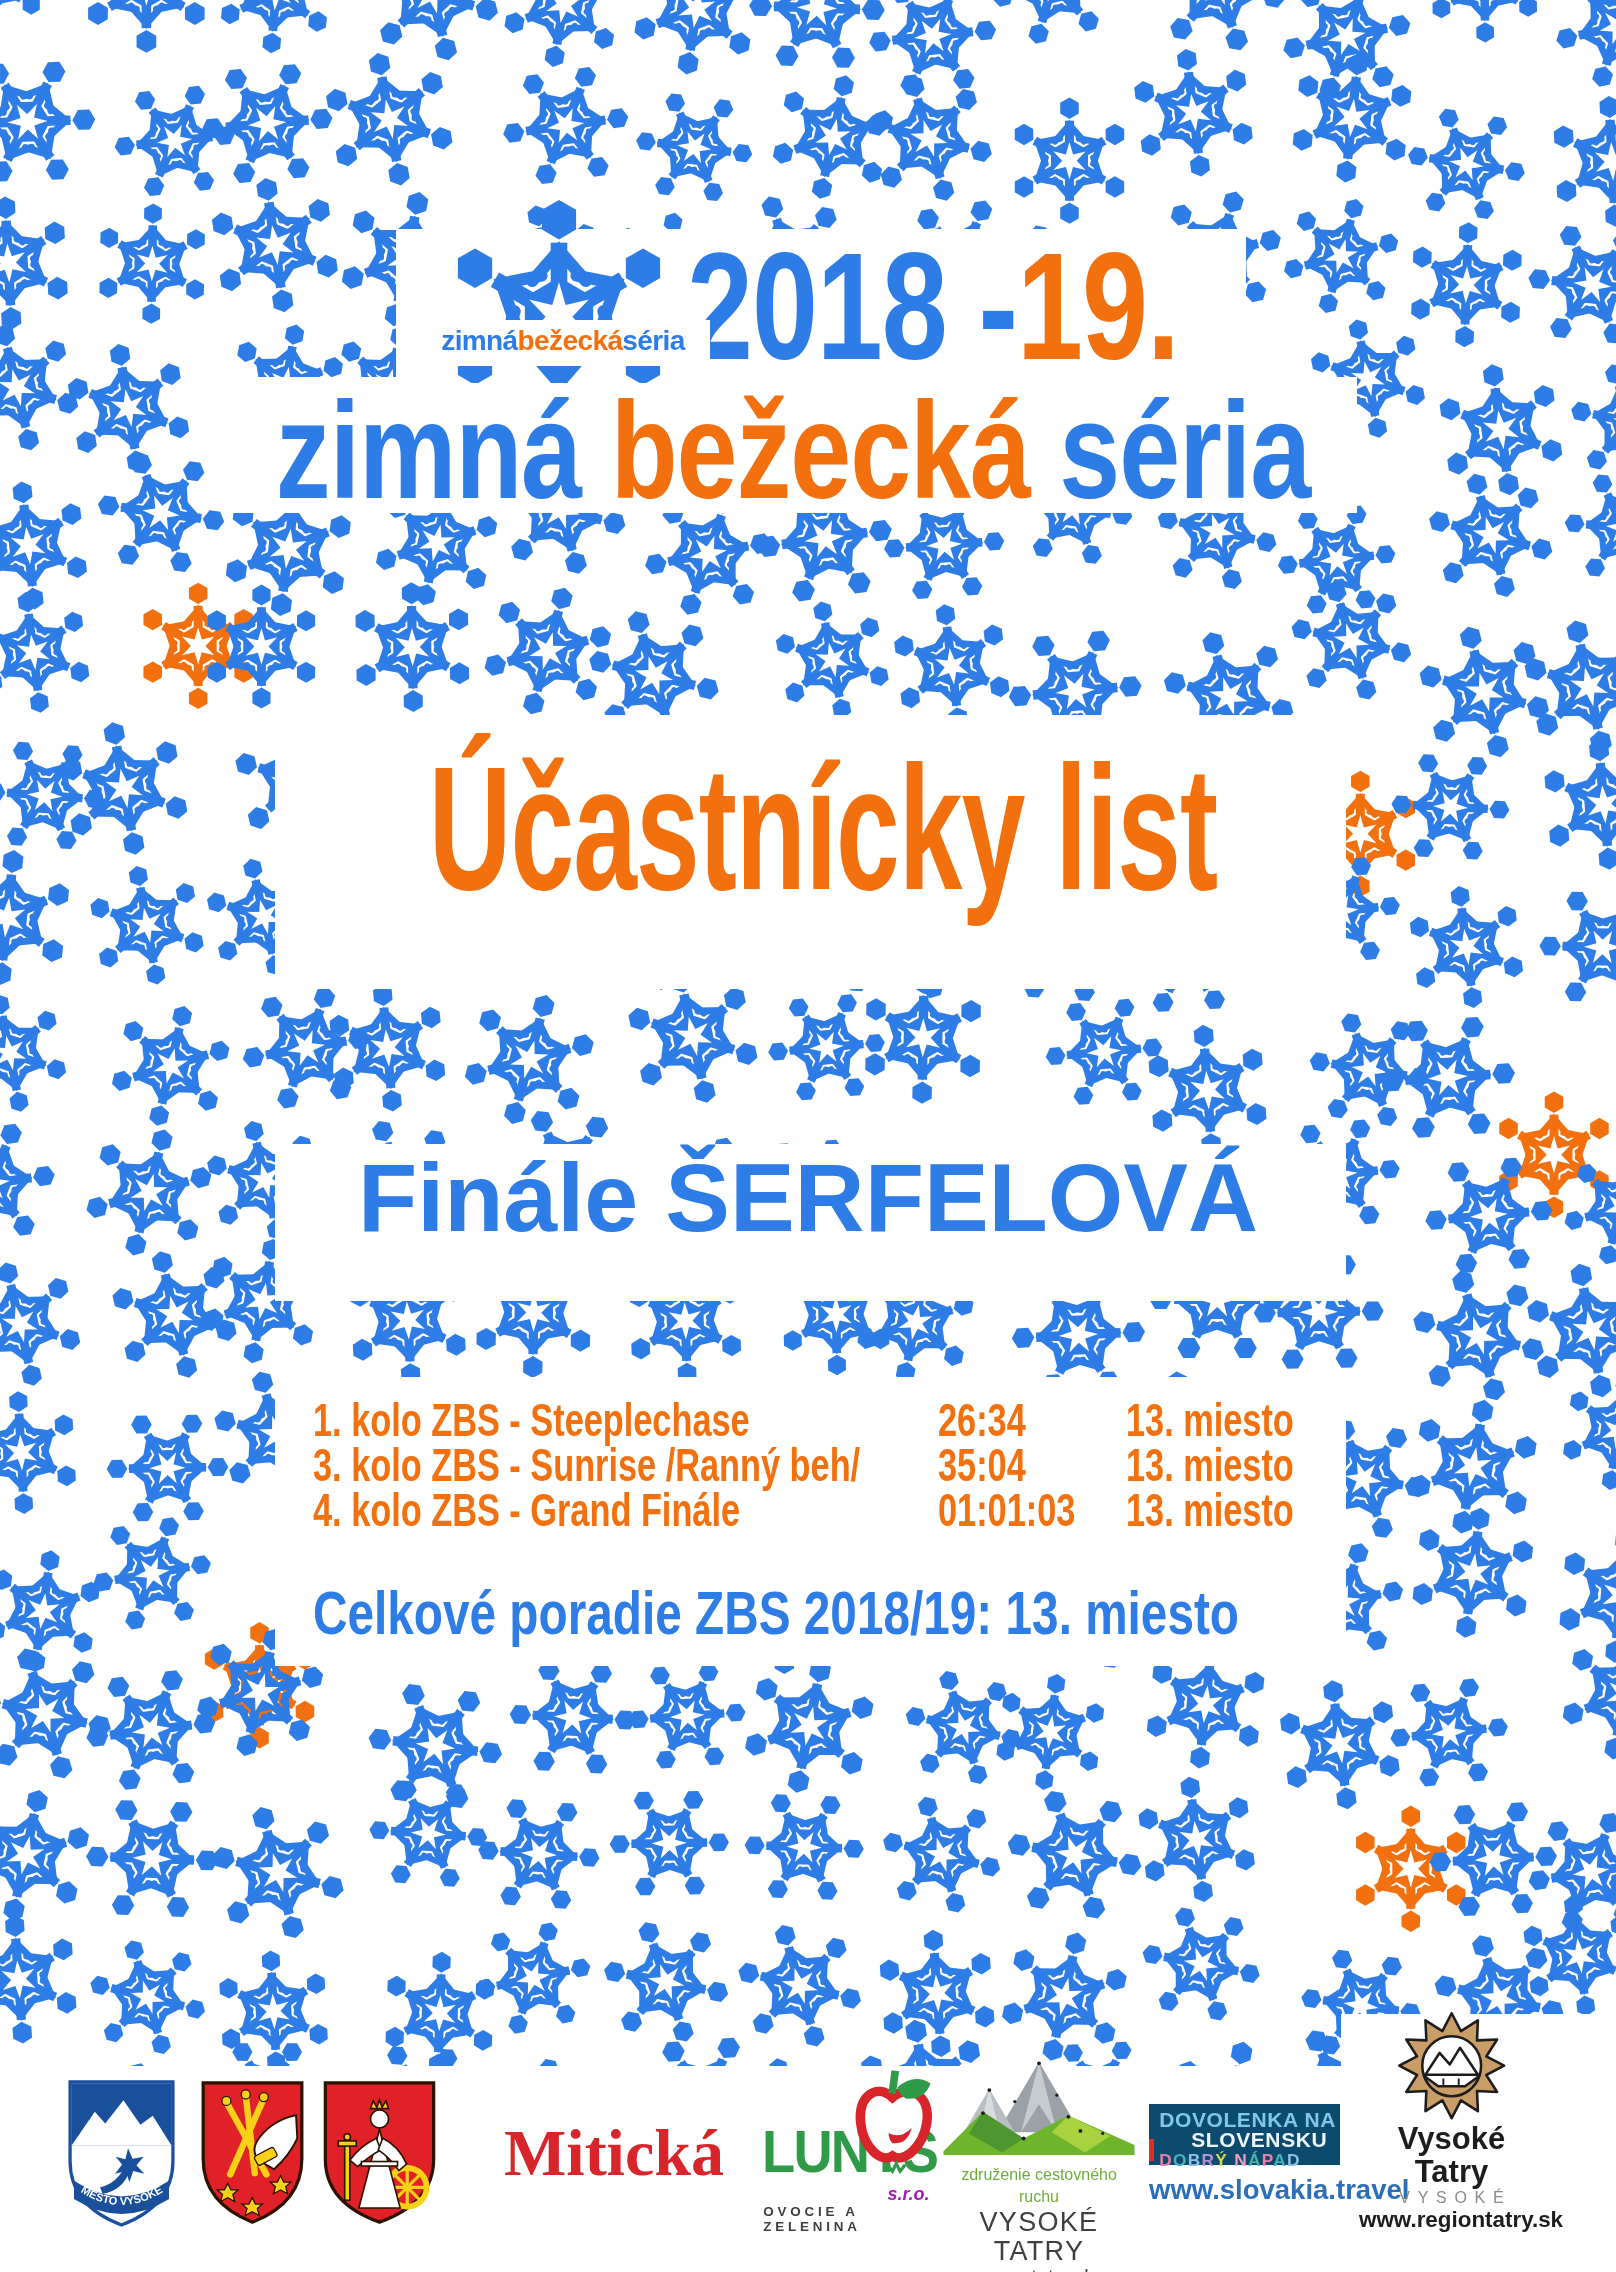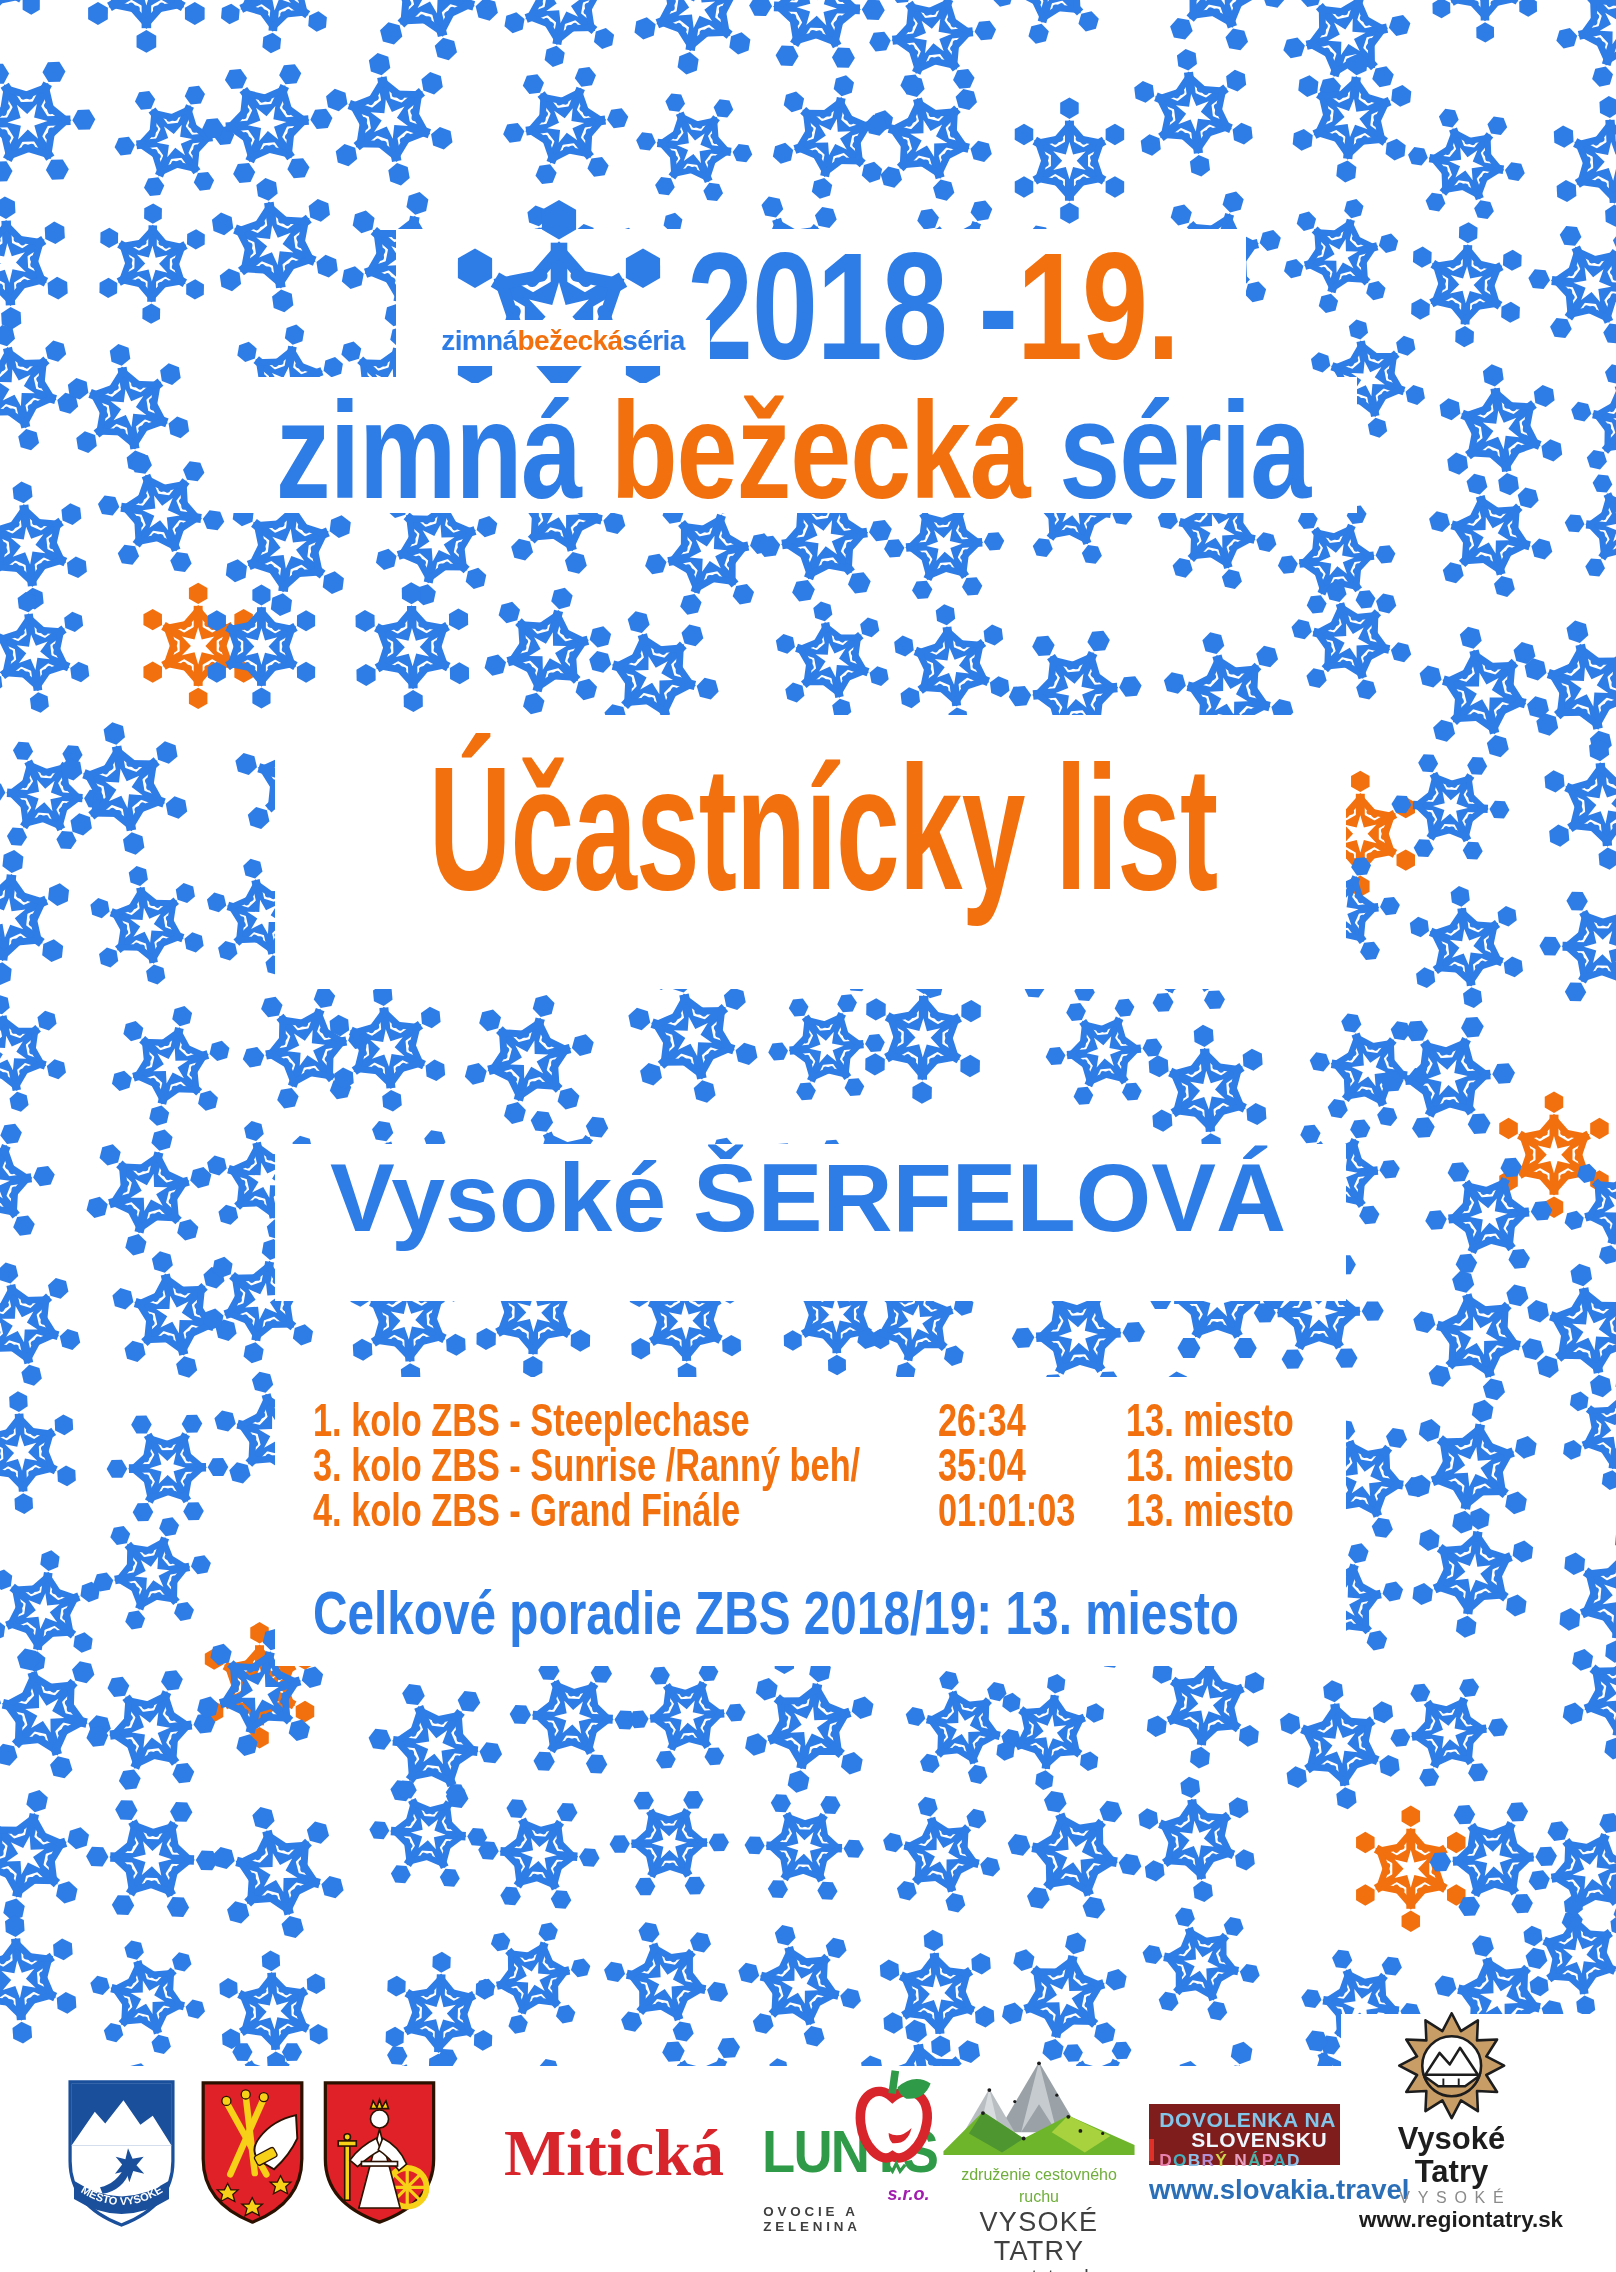--- a/index.html
+++ b/index.html
@@ -396,21 +396,21 @@
     <use href="#fl2" style="color:#2E7CE6"></use>
   </svg>
 <div id="logo-wordmark" class="nowrap"><span style="color:#2E7CE6;">zimná</span><span style="color:#F2700E;">bežecká</span><span style="color:#2E7CE6;">séria</span></div>
 
 <div id="season"><span style="color:#2E7CE6;">2018 -</span><span style="color:#F2700E;">19.</span></div>
 
 <h1 id="main-title"><span style="color:#2E7CE6;">zimná </span><span style="color:#F2700E;">bežecká</span><span style="color:#2E7CE6;"> séria</span></h1>
 
 <h2 id="subtitle" style="color:#F2700E;">Účastnícky list</h2>
 
-<div id="participant" style="color:#2E7CE6;">Vysoké ŠERFELOVÁ</div>
+<div id="participant" style="color:#2E7CE6;">Finále ŠERFELOVÁ</div>
 
 <div id="results" style="color:#F2700E;">
   <div class="result-row">
     <span class="cell-race">1. kolo ZBS - Steeplechase</span>
     <span class="cell-time">26:34</span>
     <span class="cell-place">13. miesto</span>
   </div>
   <div class="result-row">
     <span class="cell-race">3. kolo ZBS - Sunrise /Ranný beh/</span>
     <span class="cell-time">35:04</span>
@@ -526,21 +526,21 @@
         <circle cx="178" cy="60" r="2.5"></circle>
         <circle cx="250" cy="120" r="2.5"></circle>
     </g>
   </svg>
   <div id="zcr-line1" style="color:#6FAE3A;">združenie cestovného ruchu</div>
   <div id="zcr-line2" style="color:#3F3F3F;">VYSOKÉ TATRY</div>
   <div id="zcr-line3" style="color:#3F3F3F;">www.tatry.sk</div>
 </div>
 
 <div class="sponsor" id="dovolenka">
-  <div id="dovolenka-box" style="background:#7f1d1d;">
+  <div id="dovolenka-box" style="background:#0c4a6e;">
     <div class="l1" style="color:#82C7EA;">DOVOLENKA NA</div>
     <div class="l2" style="color:#EEF7FD;margin-left:32px;">SLOVENSKU</div>
     <div class="l3" id="dobry-napad"><span style="color: rgb(232, 129, 173);">D</span><span style="color: rgb(70, 176, 188);">O</span><span style="color: rgb(143, 193, 232);">B</span><span style="color: rgb(180, 143, 212);">R</span><span style="color: rgb(205, 214, 78);">Ý</span><span> </span><span style="color: rgb(232, 160, 192);">N</span><span style="color: rgb(73, 180, 168);">Á</span><span style="color: rgb(232, 129, 173);">P</span><span style="color: rgb(70, 176, 188);">A</span><span style="color: rgb(143, 193, 232);">D</span></div>
     <div id="dovolenka-redbar" style="background:#E03028;"></div>
   </div>
   <div id="dovolenka-url" style="color:#2A6FB8;">www.slovakia.travel</div>
 </div>
 
 <div class="sponsor" id="region">
   <svg width="112" height="110" viewBox="0 0 175 172" style="margin:0 auto;">

